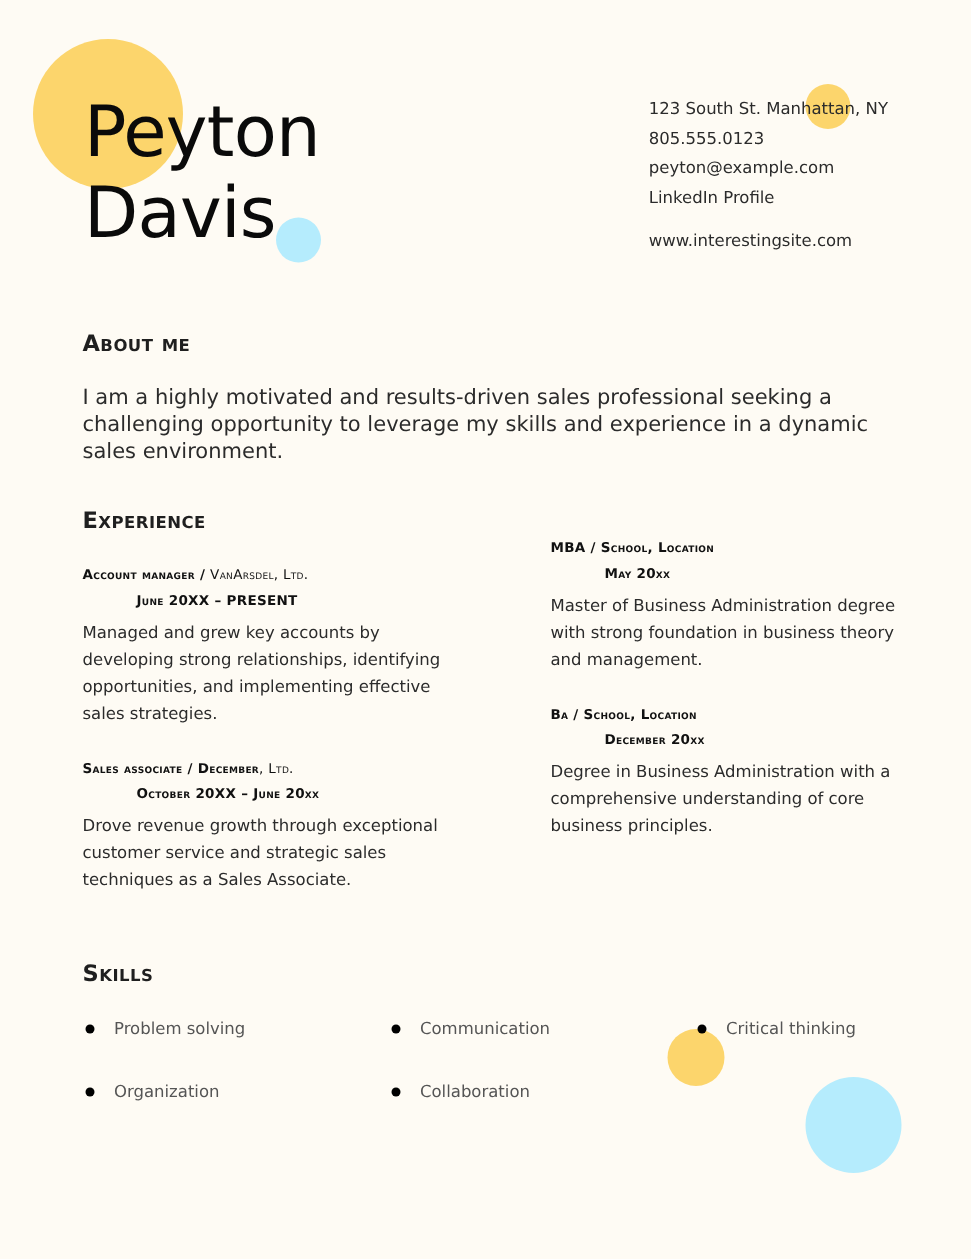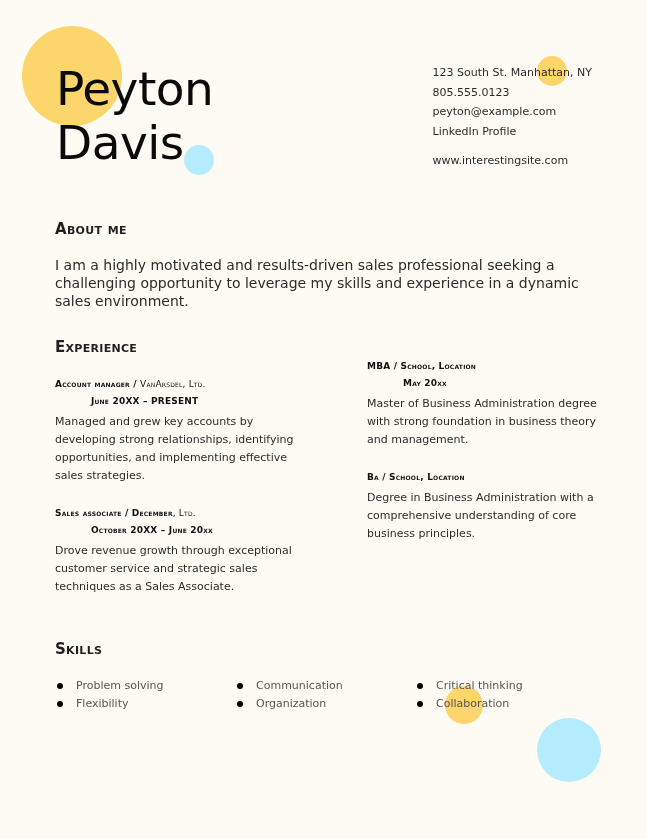--- a/index.html
+++ b/index.html
@@ -35,21 +35,21 @@
   .col-exp { left:55px; top:338px; }
   .col-edu { left:367px; top:338px; }
   .entry { margin-top:20px; }
   .entry + .entry { }
   .entry .title { font-size:9px; font-weight:bold; font-variant:small-caps; color:#111; line-height:17px; letter-spacing:0.2px; }
   .entry .title .light { font-weight:normal; }
   .entry .date { font-size:9px; font-weight:bold; font-variant:small-caps; color:#111; line-height:17px; letter-spacing:0.2px;padding-left:36px; }
   .entry .desc { font-size:11px; line-height:18px; color:#2b2b2b; margin-top:3px; }
 
   .skills { position:absolute; left:55px; top:640px; width:560px; z-index:1; }
-  .skills-grid { display:grid; grid-template-columns:180px 180px 180px; margin-top:19px; }
+  .skills-grid { display:grid; grid-template-columns:180px 180px 180px; margin-top:19px;gap:24px; }
   .skill { display:flex; align-items:center; font-size:11px; line-height:18px; color:#555; }
   .bullet { width:6px; height:6px; background:#000; border-radius:50%; margin:0 13px 0 2px; flex:none; }
 </style>
 </head>
 <body>
 
 <div class="circle c-yellow" style="left:22px;top:26px;width:100px;height:100px;"></div>
 <div class="circle c-blue" style="left:184px;top:145px;width:30px;height:30px;"></div>
 <div class="circle c-yellow" style="left:537px;top:56px;width:30px;height:30px;"></div>
 <div class="circle c-yellow" style="left:445px;top:686px;width:38px;height:38px;"></div>
@@ -89,20 +89,21 @@
 </div>
 
 <div class="col col-edu">
   <div class="entry">
     <div class="title">MBA / School, Location</div>
     <div class="date">May 20xx</div>
     <div class="desc">Master of Business Administration degree with strong foundation in business theory and management.</div>
   </div>
   <div class="entry">
     <div class="title">Ba / School, Location</div>
+    <div class="date">December 20xx</div>
     <div class="desc">Degree in Business Administration with a comprehensive understanding of core business principles.</div>
   </div>
 </div>
 
 <div class="skills">
   <h2 class="h2">Skills</h2>
   <div class="skills-grid">
     <div class="skill">
         <span class="bullet"></span>
         <span>Problem solving</span>
@@ -110,24 +111,20 @@
     <div class="skill">
         <span class="bullet"></span>
         <span>Communication</span>
       </div>
     <div class="skill">
         <span class="bullet"></span>
         <span>Critical thinking</span>
       </div>
     <div class="skill">
         <span class="bullet"></span>
-        <span>Flexibility</span>
-      </div>
-    <div class="skill">
-        <span class="bullet"></span>
         <span>Organization</span>
       </div>
     <div class="skill">
         <span class="bullet"></span>
         <span>Collaboration</span>
       </div>
   </div>
 </div>
 
 </body></html>

